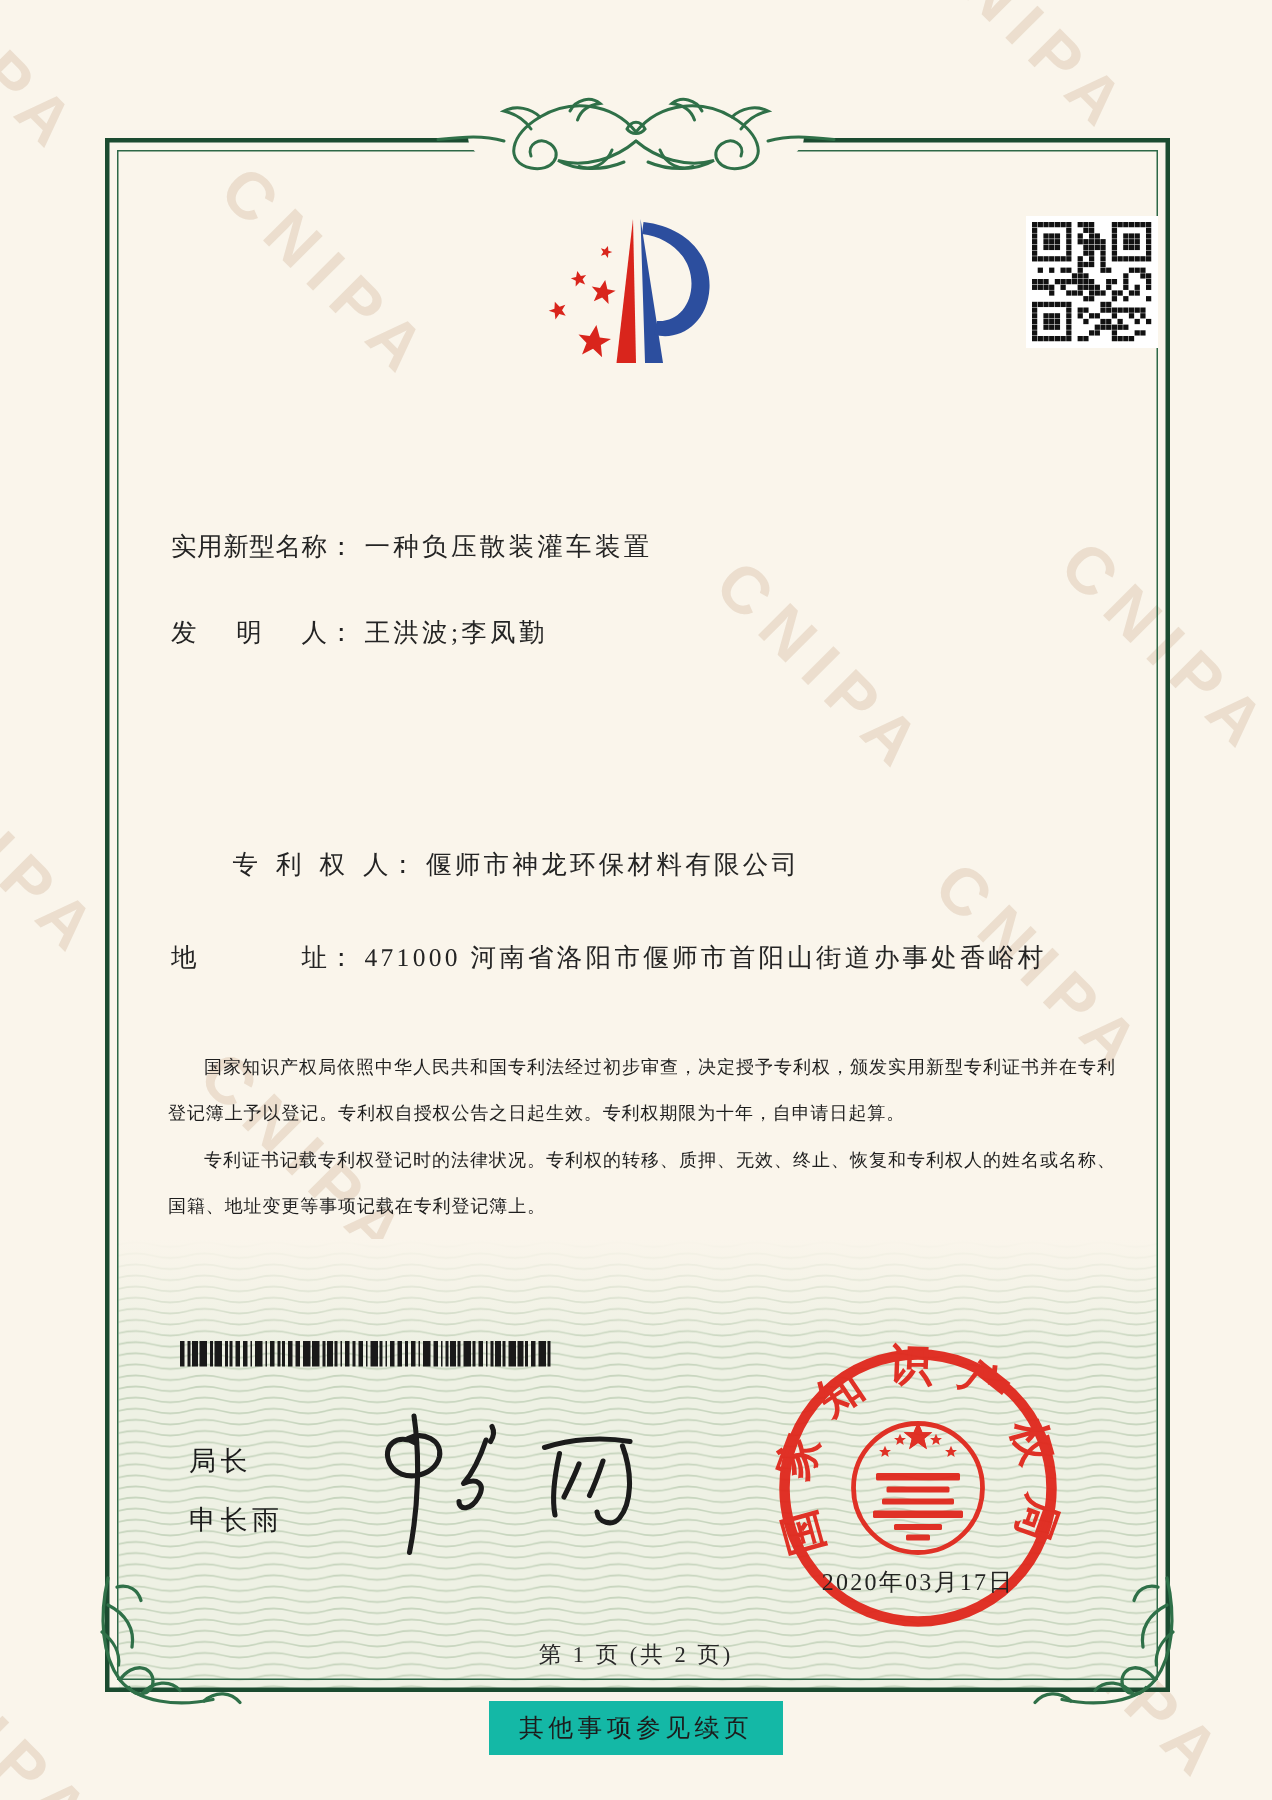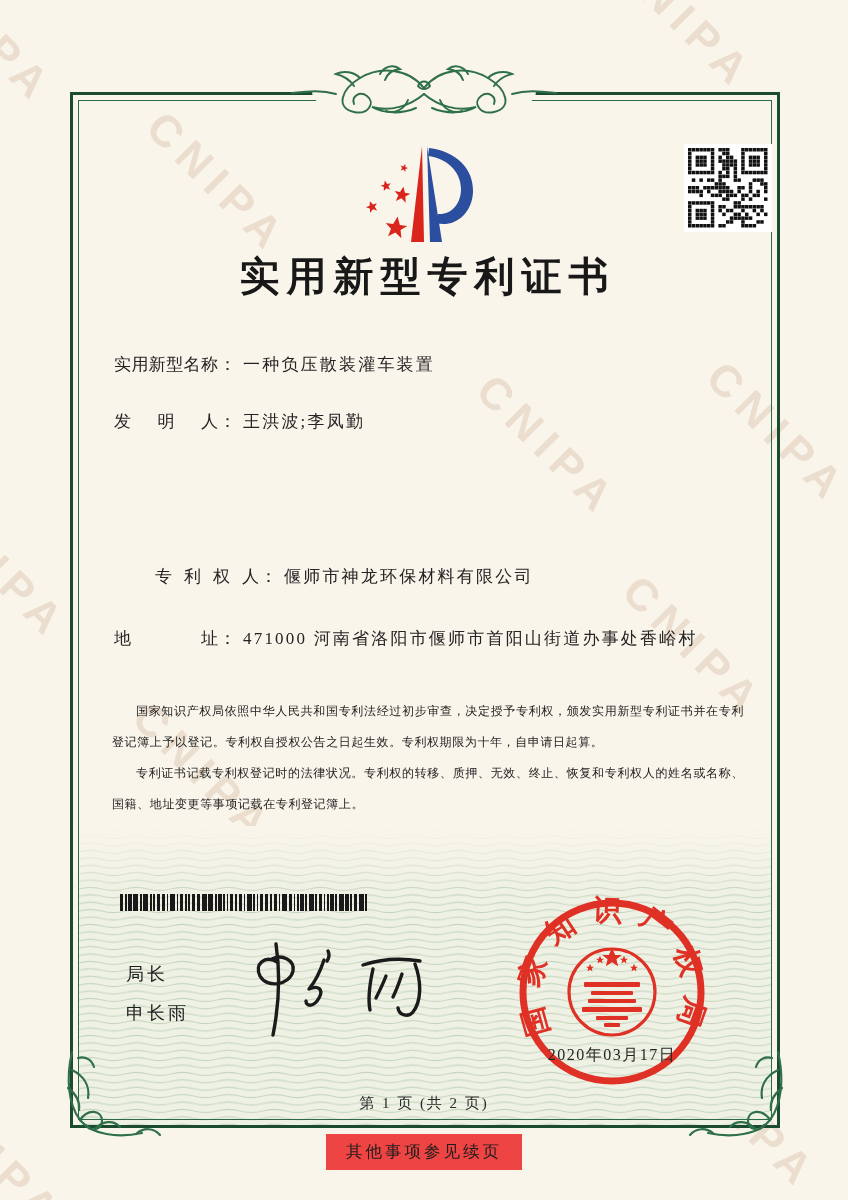--- a/index.html
+++ b/index.html
@@ -81,21 +81,21 @@
   .stamp { position:absolute; left:512px; top:892px; }
   
   .page-num {
     position:absolute; left:0; top:1094px; width:100%;
     text-align:center; font-size:15px; letter-spacing:2px; color:#2a2a2a;
   }
   .next-note {
     position:absolute; left:0; top:1134px; width:100%; text-align:center;
   }
   .next-note span {
-    display:inline-block; background:#ef4444; padding:7px 20px;
+    display:inline-block; background:#14b8a6; padding:7px 20px;
     font-size:16.5px; letter-spacing:3px; color:#1c1c1c;
   }
 </style>
 </head>
 <body>
 
 <div class="page">
 
   <div id="wm-layer">
       <div class="wm" style="left: -62px; top: -48px;">CNIPA</div>
@@ -409,21 +409,20 @@
         <rect x="19.0" y="76.0" width="3.5" height="3.5"></rect>
         <rect x="22.8" y="76.0" width="3.5" height="3.5"></rect>
         <rect x="30.4" y="76.0" width="3.5" height="3.5"></rect>
         <rect x="34.2" y="76.0" width="3.5" height="3.5"></rect>
         <rect x="53.2" y="76.0" width="3.5" height="3.5"></rect>
         <rect x="57.0" y="76.0" width="3.5" height="3.5"></rect>
         <rect x="60.8" y="76.0" width="3.5" height="3.5"></rect>
         <rect x="64.6" y="76.0" width="3.5" height="3.5"></rect>
       </svg></div>
 
-  <div class="doc-title">实用新型专利证书</div>
 
   <div class="fields" id="field-host">
       <div class="frow" style="top: 0px;"><span class="flabel">实用新型名称</span><span class="fcolon">：</span><span class="fvalue">一种负压散装灌车装置</span></div>
       <div class="frow" style="top: 57px;"><span class="flabel">发明人</span><span class="fcolon">：</span><span class="fvalue">王洪波;李凤勤</span></div>
       <div class="frow" style="top: 212px; margin-left: 41px;"><span class="flabel">专利权人</span><span class="fcolon">：</span><span class="fvalue">偃师市神龙环保材料有限公司</span></div>
       <div class="frow" style="top: 274px;"><span class="flabel">地址</span><span class="fcolon">：</span><span class="fvalue">471000 河南省洛阳市偃师市首阳山街道办事处香峪村</span></div>
     </div>
 
 
   <div class="body-text">

